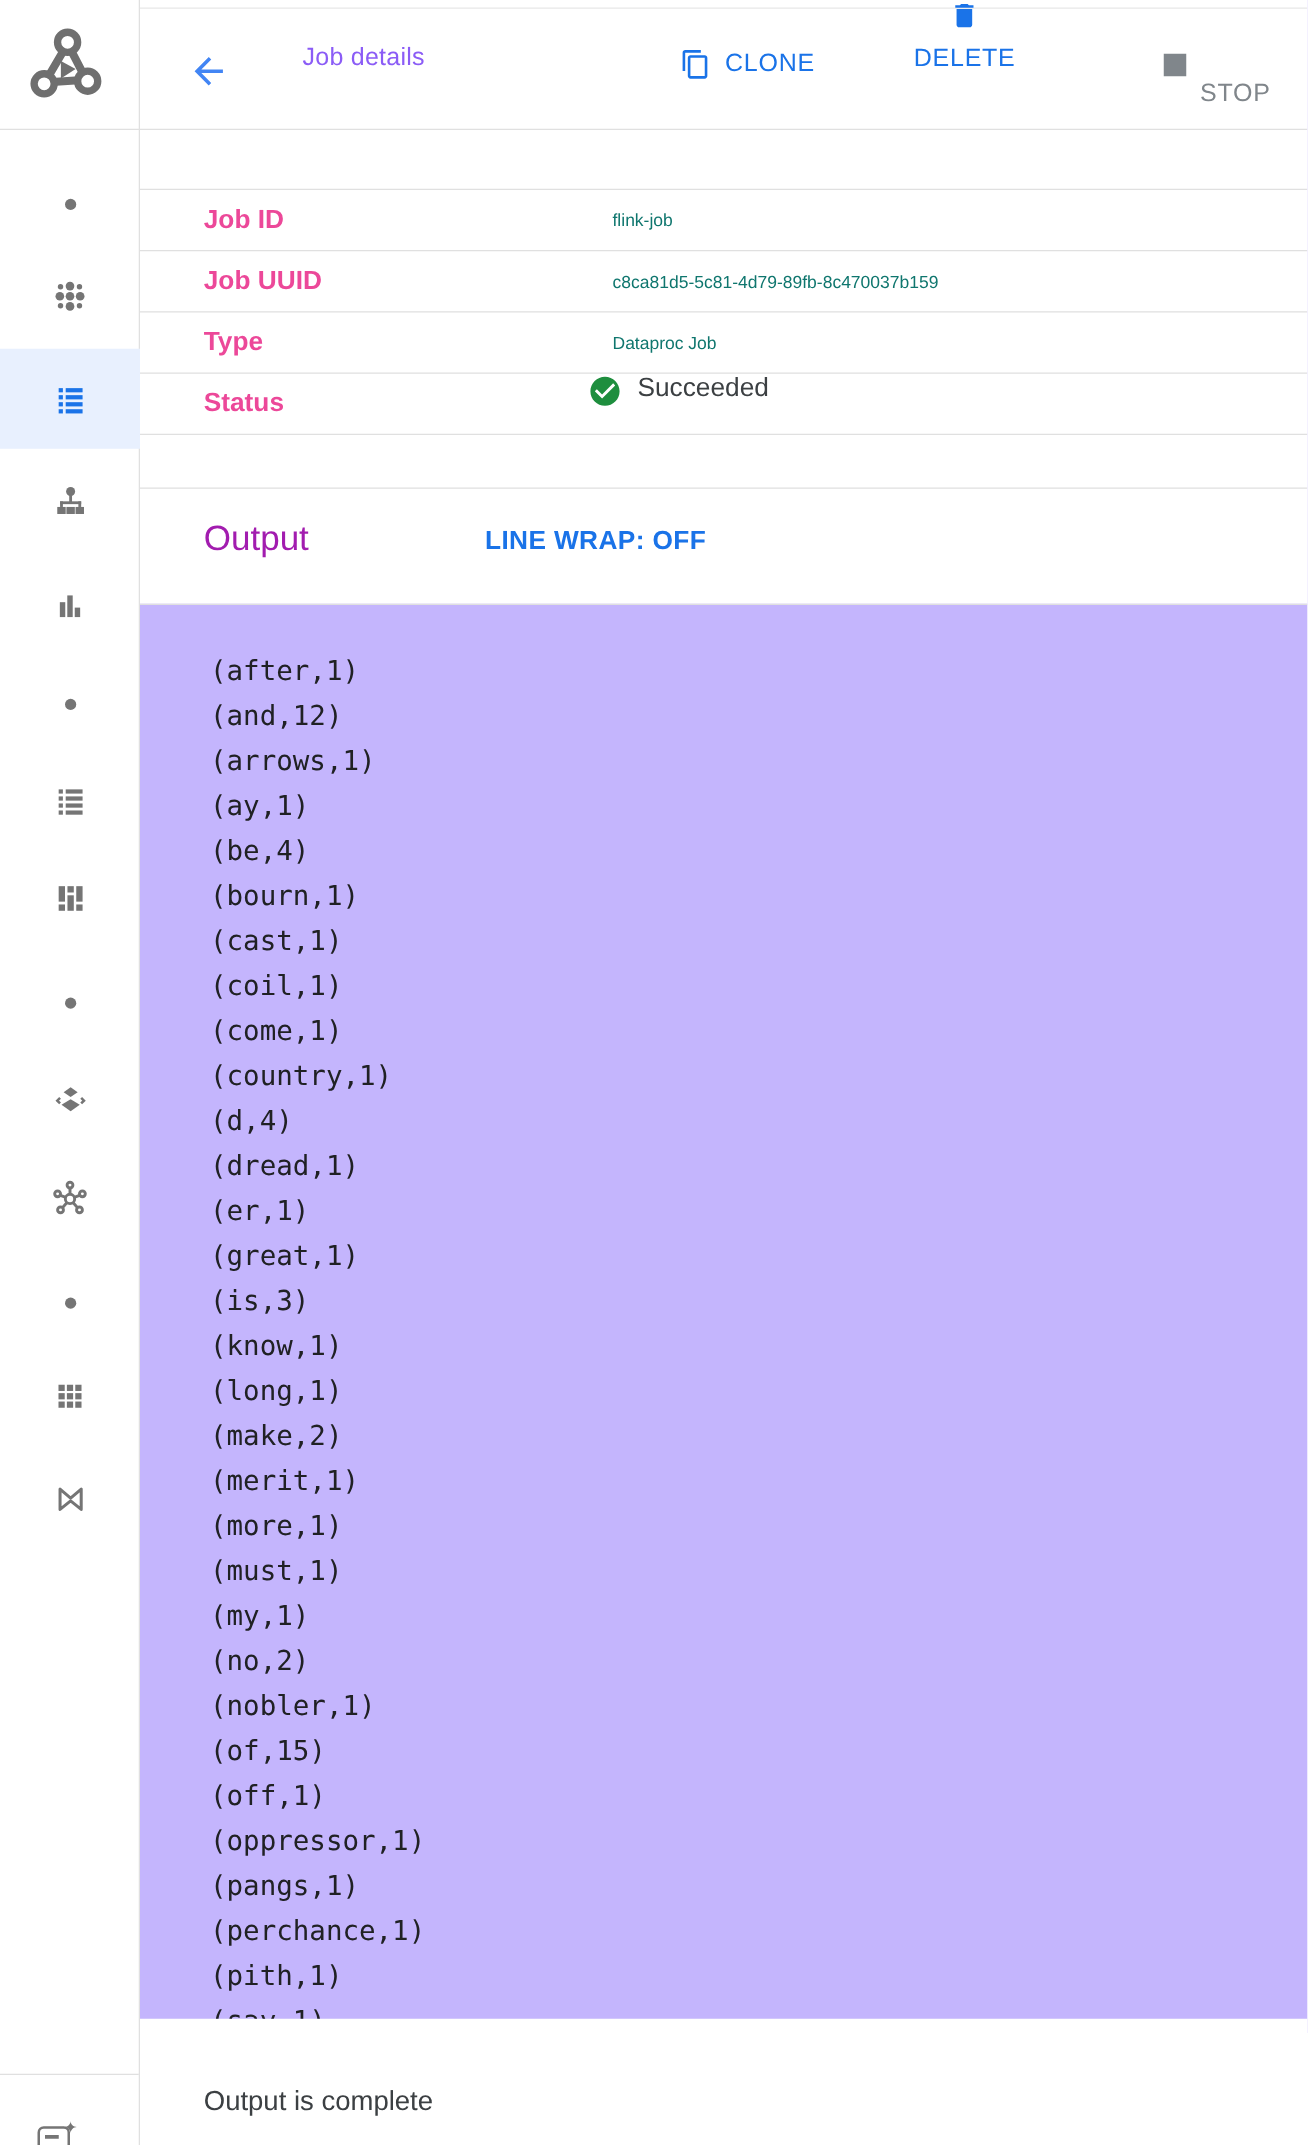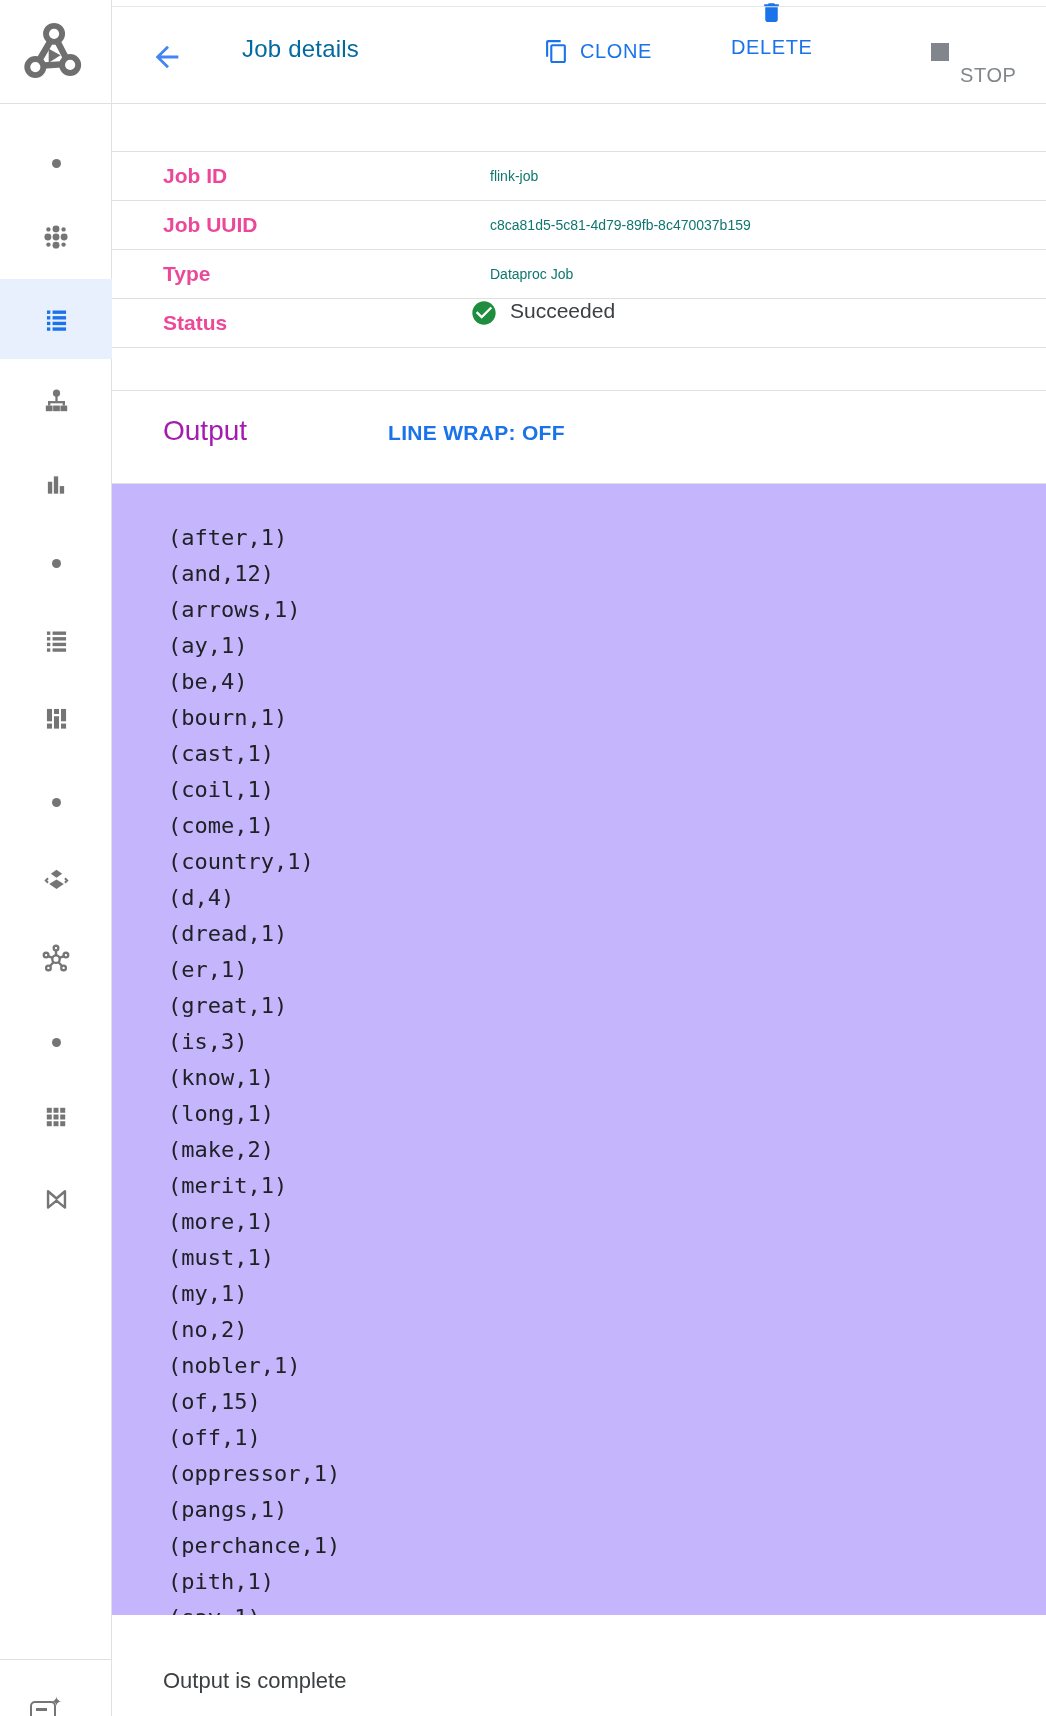--- a/index.html
+++ b/index.html
@@ -16,21 +16,21 @@
   .side-item.selected{background:#e8f0fe;}
   .side-item svg{display:block;}
   .dot8{width:9px;height:9px;border-radius:50%;background:#757575;}
   .side-divider{position:absolute;left:0;top:1659px;width:111px;height:1px;background:#e0e0e0;}
   .bottom-icon{position:absolute;left:30px;top:1701px;width:26px;height:26px;border:2.5px solid #757575;border-radius:5px;box-sizing:border-box;}
   .bottom-icon .bar{position:absolute;left:4px;top:5px;width:11px;height:2.5px;background:#757575;}
   .bottom-icon .spark{position:absolute;right:-8px;top:-9px;color:#757575;font-size:13px;}
   
   .topbar-border{position:absolute;top:103px;left:0;width:1046px;height:1px;background:#e0e0e0;}
   .back-btn{position:absolute;left:148px;top:38px;width:38px;height:38px;display:flex;align-items:center;justify-content:center;cursor:pointer;background:none;border:none;padding:0;}
-  .page-title{position:absolute;left:242px;top:35px;font-size:24px;color:#0369a1;letter-spacing:.2px;}
+  .page-title{position:absolute;left:242px;top:35px;font-size:20px;color:#8b5cf6;letter-spacing:.2px;}
   .action-btn{position:absolute;top:0;height:103px;display:flex;align-items:center;gap:11px;background:none;border:none;padding:0;cursor:pointer;font-family:inherit;}
   .action-btn .lbl{font-size:20px;font-weight:400;letter-spacing:.6px;color:#1a73e8;}
   .action-btn.disabled .lbl{color:#80868b;margin-top:48px;}
   .btn-clone{left:544px;}
   .btn-delete{left:731px;flex-direction:column;}
   .btn-stop{left:931px;}
   .stop-square{width:18px;height:18px;background:#80868b;}
   
   .details{position:absolute;left:112px;right:0;top:151px;border-bottom:1px solid #e0e0e0;}
   .detail-row{position:relative;height:48px;border-top:1px solid #e0e0e0;}

